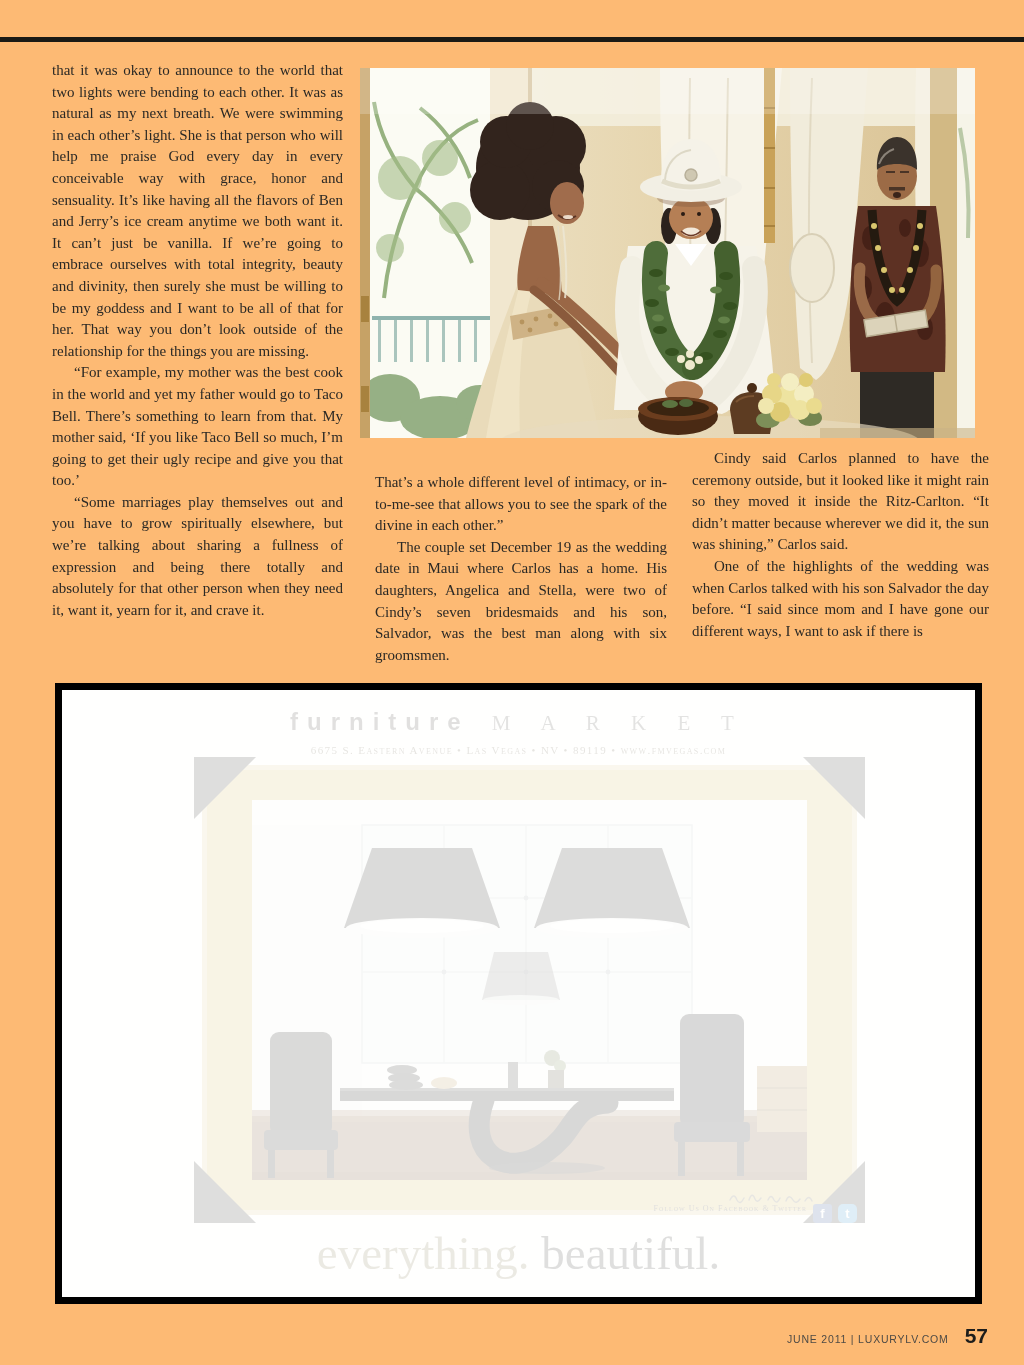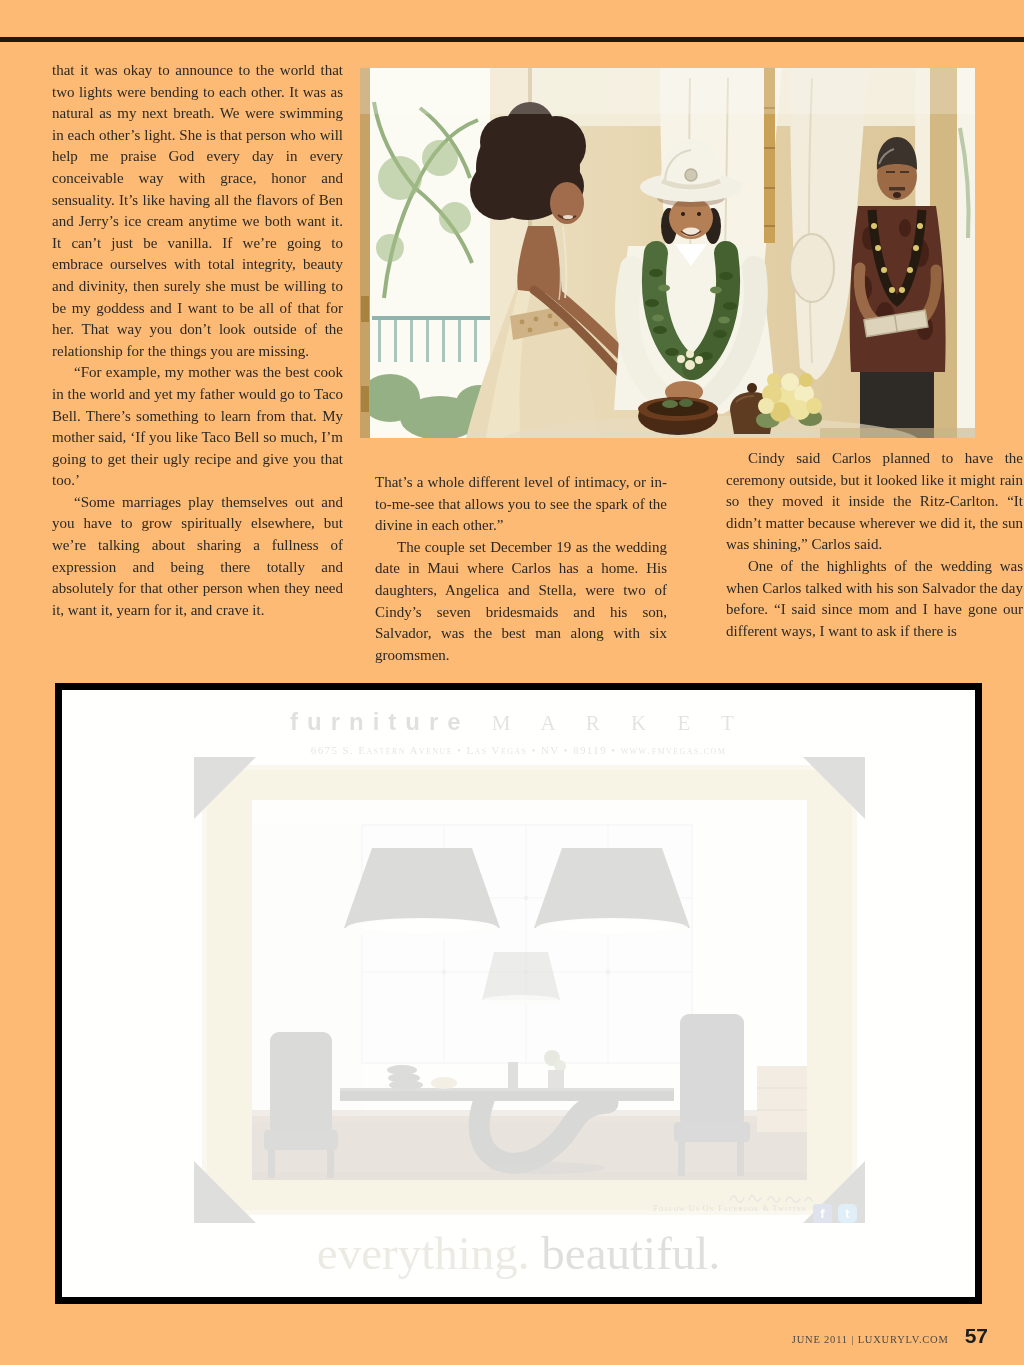--- a/index.html
+++ b/index.html
@@ -5,21 +5,21 @@
   html,body{margin:0;padding:0;background:#ffffff;}
   .page{position:relative;width:1024px;height:1365px;background:#fdba74;overflow:hidden;
         font-family:"Liberation Serif",serif;color:#262420;}
   .top-rule{position:absolute;left:0;top:37px;width:1024px;height:5px;background:#1a1a15;}
   
   .col{position:absolute;text-align:justify;font-size:15px;line-height:21.6px;color:#2b2925;}
   .col p{margin:0;}
   .col p.indent{text-indent:22px;}
   .col-left{left:52px;top:60px;width:291px;}
   .col-mid{left:375px;top:472px;width:292px;}
-  .col-right{left:692px;top:448px;width:297px;margin-left:34px;}
+  .col-right{left:692px;top:448px;width:297px;}
   
   .photo{position:absolute;left:360px;top:68px;width:615px;height:370px;overflow:hidden;}
   
   .ad{position:absolute;left:55px;top:683px;width:913px;height:607px;border:7px solid #000000;background:#fffffe;}
   .faint{position:absolute;inset:0;opacity:0.16;}
   .ad-brand{position:absolute;left:0;top:18px;width:100%;text-align:center;white-space:nowrap;}
   .brand-first{font-family:"Liberation Sans",sans-serif;font-weight:bold;font-size:24px;
                letter-spacing:9px;color:#4a4846;}
   .brand-second{font-family:"Liberation Serif",serif;font-size:21px;letter-spacing:13px;
                 color:#5a5854;margin-left:18px;}
@@ -41,21 +41,21 @@
   .social{width:19px;height:19px;border-radius:3px;display:flex;align-items:center;justify-content:center;
           color:#ffffff;font-family:"Liberation Sans",sans-serif;font-weight:bold;font-size:13px;}
   .social.fb{background:#3b5998;}
   .social.tw{background:#4099d4;border-radius:5px;}
   .tagline{position:absolute;left:0;top:536px;width:100%;text-align:center;white-space:nowrap;
            font-family:"Liberation Serif",serif;font-size:47px;}
   .tag-first{color:#8a7f5e;}
   .tag-second{color:#3f3f3f;}
   
   .footer{position:absolute;top:1299px;right:36px;display:flex;align-items:baseline;gap:16px;}
-  .footer-issue{font-family:Liberation Serif, serif;font-size:10.5px;letter-spacing:0.8px;
+  .footer-issue{font-family:Liberation Sans, sans-serif;font-size:10.5px;letter-spacing:0.8px;
                 color:#4d4a45;text-transform:uppercase;}
   .footer-page{font-family:"Liberation Sans",sans-serif;font-size:21px;font-weight:bold;color:#1d1d1b;margin-top:25px;}
 </style>
 </head>
 <body>
 
 <div class="page">
 
   <div class="top-rule"></div>
 

